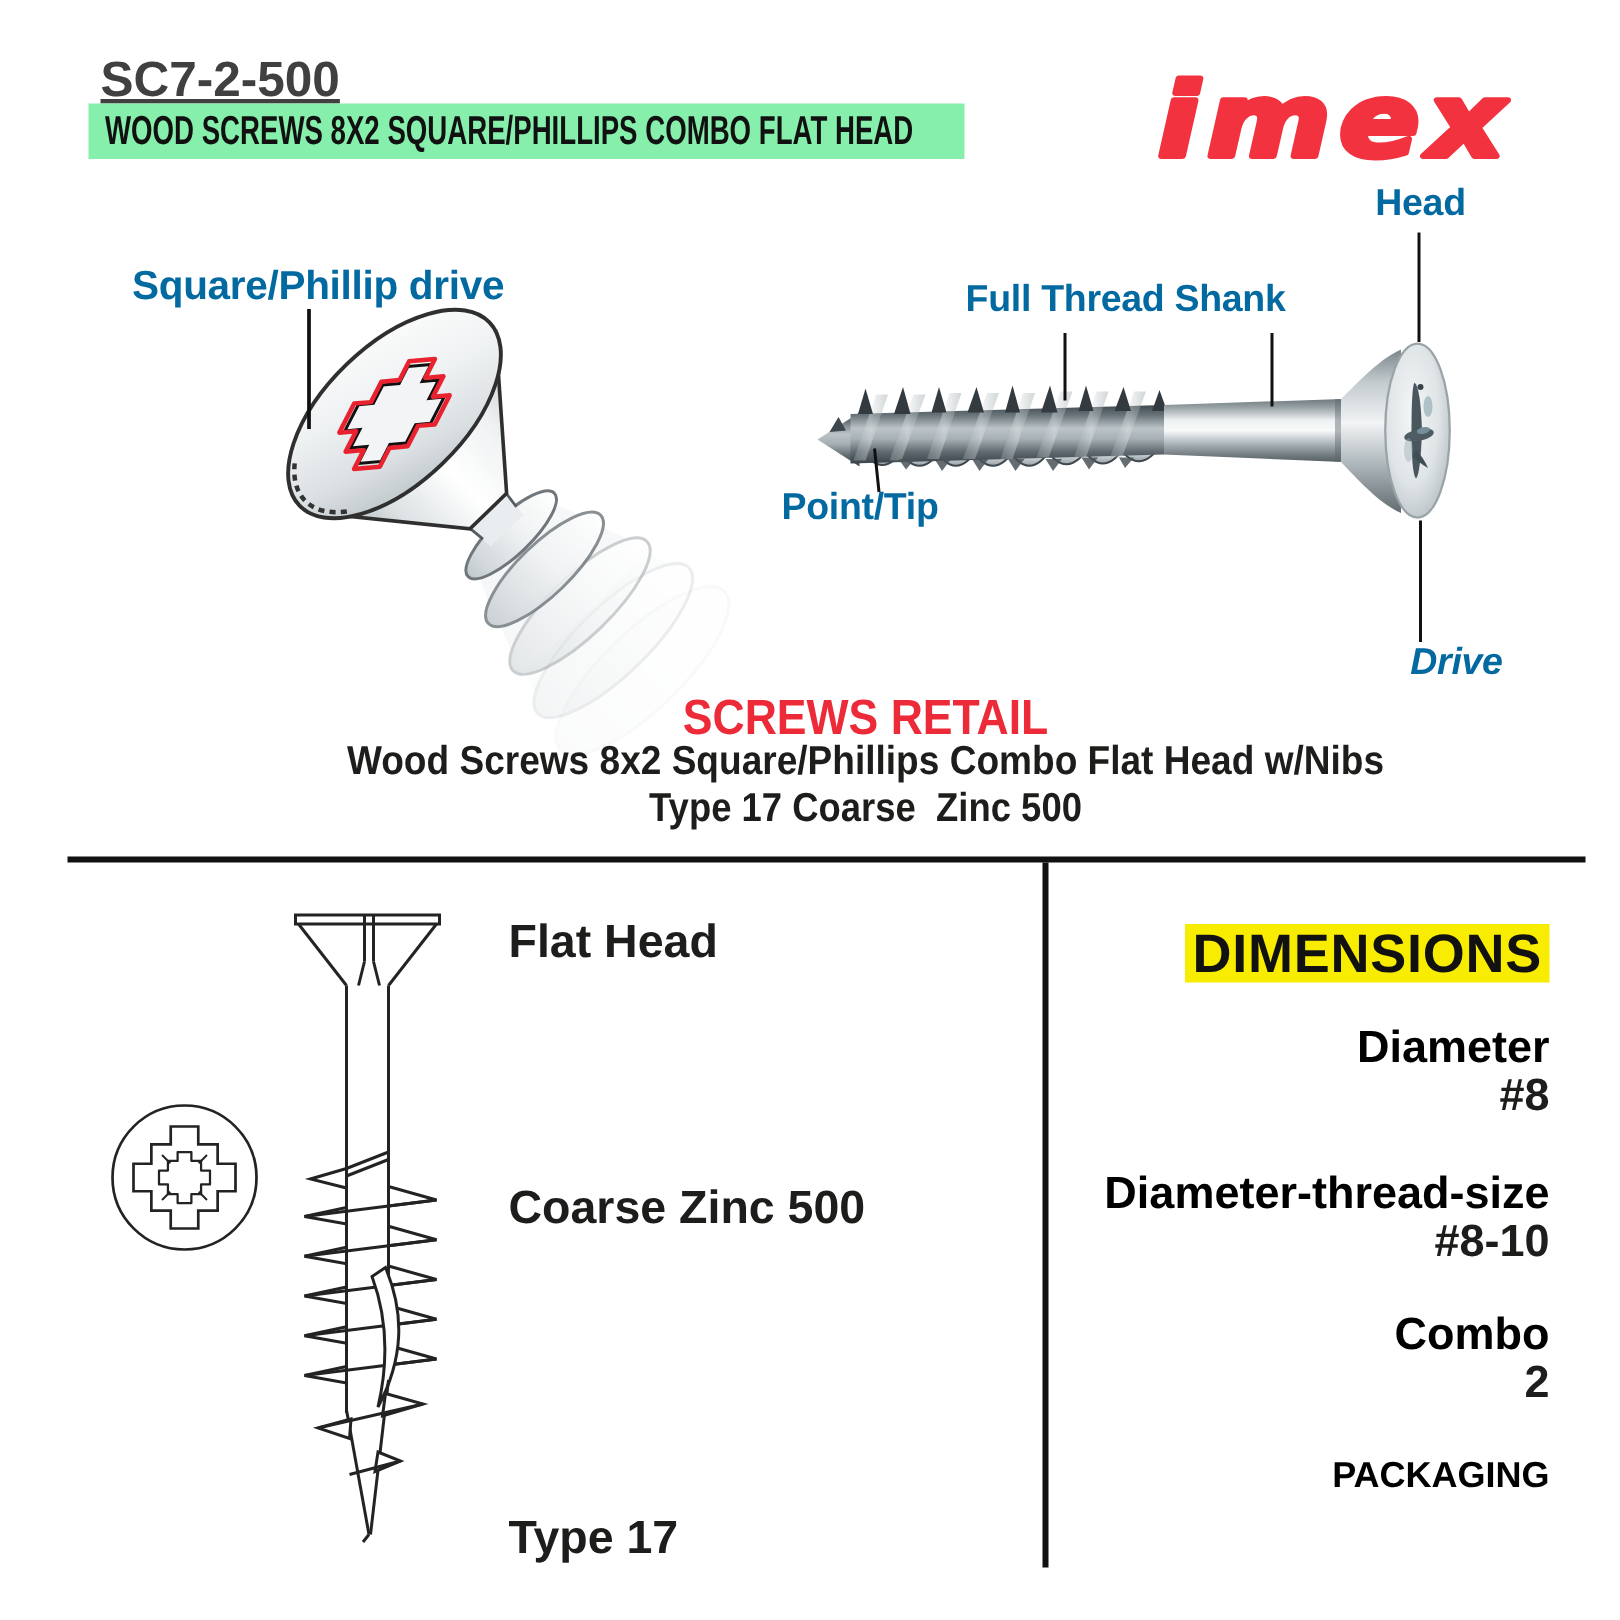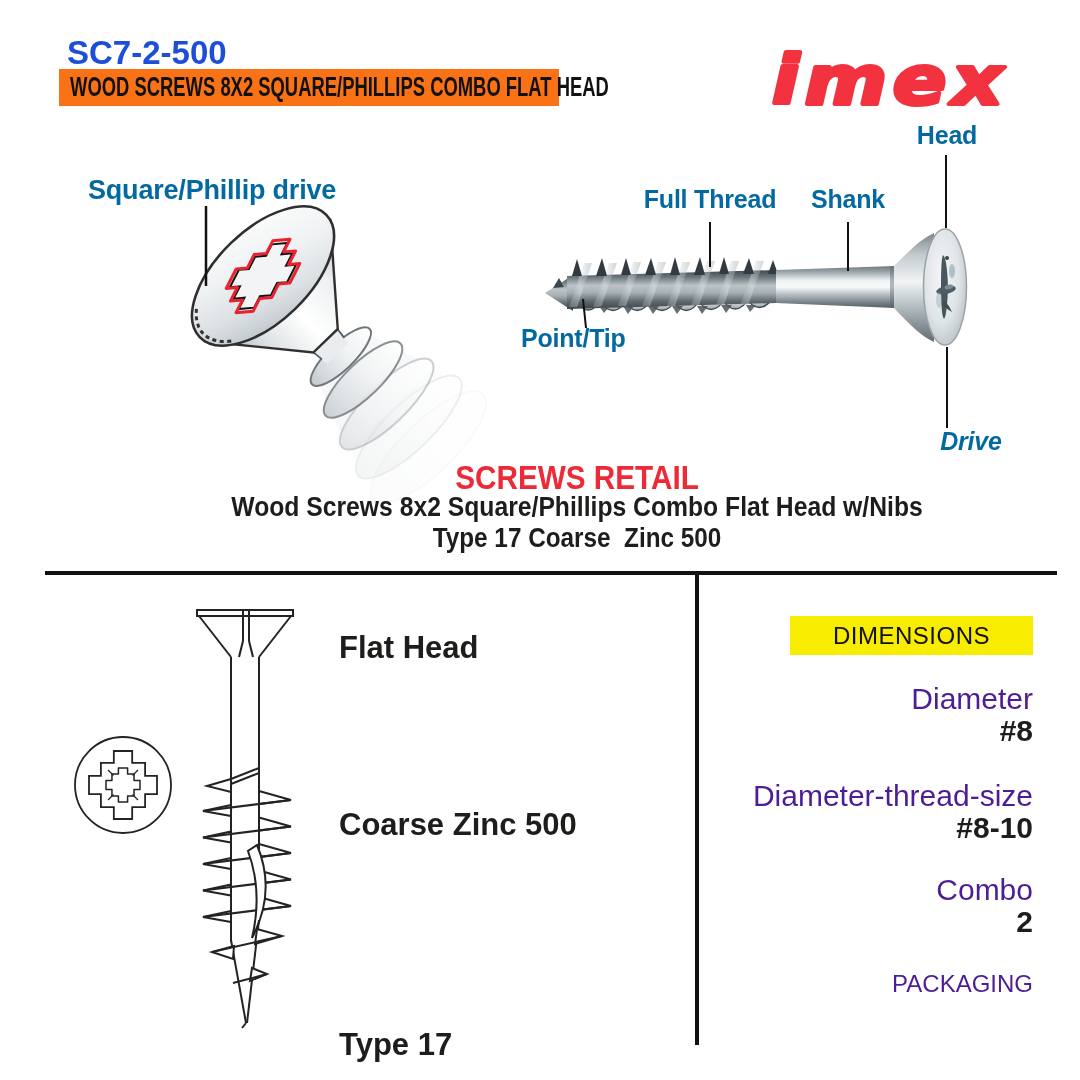--- a/index.html
+++ b/index.html
@@ -2,59 +2,59 @@
 <html><head>
 <meta charset="utf-8">
 <style>
   * { margin:0; padding:0; box-sizing:border-box; }
   html,body { width:1080px; height:1080px; background:#ffffff; overflow:hidden;
               font-family:"Liberation Sans", sans-serif; }
   #stage { position:relative; width:1080px; height:1080px; background:#ffffff; }
   .abs { position:absolute; white-space:nowrap; }
 
   
-  .sku { left:67px; top:34px; font-size:33px; font-weight:700; color:#1d4ed8; }
-  .banner { left:59px; top:69px; width:500px; height:37px; background:#f97316;
+  .sku { left:67px; top:34px; font-size:33px; font-weight:700; color:#404040;text-decoration:underline; }
+  .banner { left:59px; top:69px; width:584px; height:37px; background:#86efac;
             display:flex; align-items:center; }
   .banner span { display:inline-block; font-size:27px; font-weight:700; color:#111;
                  transform:scaleX(0.682); transform-origin:left center; margin-left:11px; }
   .brand { left:762px; top:18px; width:270px; height:105px; }
 
   
   .lbl { font-weight:700; color:#0369a1; font-size:25px; letter-spacing:-0.2px; }
   .lbl-drive-left  { left:88px;  top:175px; font-size:27px; }
   .lbl-fullthread  { left:710px; top:185px; transform:translateX(-50%); }
-  .lbl-shank       { left:848px; top:185px; transform:translateX(-50%); }
+  .lbl-shank       { left:820px; top:185px; transform:translateX(-50%); }
   .lbl-head        { left:947px; top:121px; transform:translateX(-50%); }
   .lbl-pointtip    { left:521px; top:324px; }
   .lbl-drive       { left:971px; top:427px; transform:translateX(-50%);font-style:italic; }
 
   
   .sum-heading { left:577px; top:459px; font-size:33px; font-weight:700; color:#ed2b38;
                  transform:translateX(-50%) scaleX(0.9); }
   .sum-line1 { left:577px; top:492px; font-size:27px; font-weight:600; color:#1d1d1b;
                transform:translateX(-50%) scaleX(0.915); }
   .sum-line2 { left:577px; top:523px; font-size:27px; font-weight:600; color:#1d1d1b;
                transform:translateX(-50%) scaleX(0.9); white-space:pre; }
 
   
   .hrule { left:45px; top:571px; width:1012px; height:4px; background:#111; }
   .vrule { left:695px; top:575px; width:4px; height:470px; background:#111; }
 
   
-  .feat { left:339px; font-size:31px; font-weight:600; color:#1d1d1b;margin-top:20px; }
+  .feat { left:339px; font-size:31px; font-weight:600; color:#1d1d1b; }
   .feat-head   { top:610px; }
   .feat-thread { top:787px; }
   .feat-point  { top:1007px; }
 
   
   .dim-banner { left:790px; top:616px; width:243px; height:39px; background:#f8ec00;
                 display:flex; align-items:center; justify-content:center; }
-  .dim-banner span { font-size:24px; font-weight:400; color:#111; letter-spacing:0.5px; }
-  .dim-label { right:47px; font-size:30px; font-weight:400; color:#4c1d95; text-align:right; }
+  .dim-banner span { font-size:36px; font-weight:700; color:#111; letter-spacing:0.5px; }
+  .dim-label { right:47px; font-size:30px; font-weight:700; color:#000000; text-align:right; }
   .dim-value { right:47px; font-size:30px; font-weight:600; color:#1d1d1b; text-align:right; }
   .dim-l1 { top:682px; } .dim-v1 { top:714px; }
   .dim-l2 { top:779px;text-align:right; } .dim-v2 { top:811px; }
   .dim-l3 { top:873px; } .dim-v3 { top:905px; }
   .dim-l4 { top:970px; font-size:24px; letter-spacing:0;margin-left:25px; }
   .dim-v4 { top:996px; font-size:37px; }
 
   svg { position:absolute; overflow:visible; }
 </style>
 </head>

